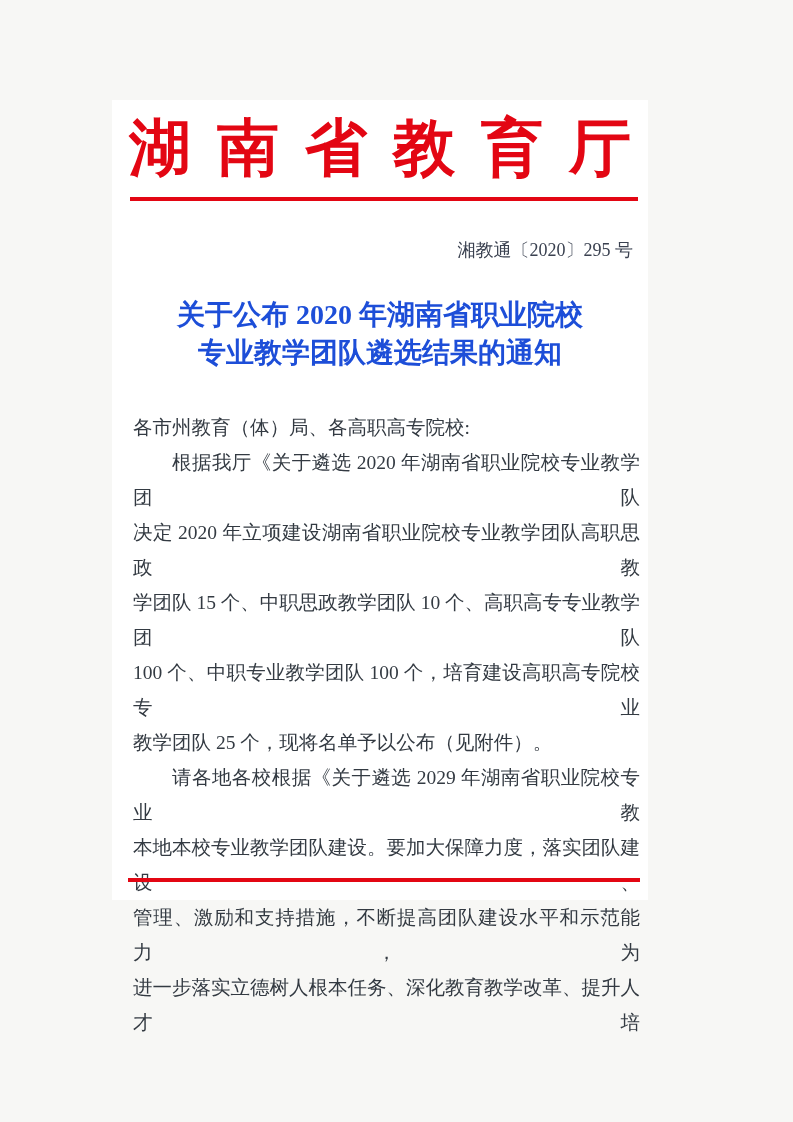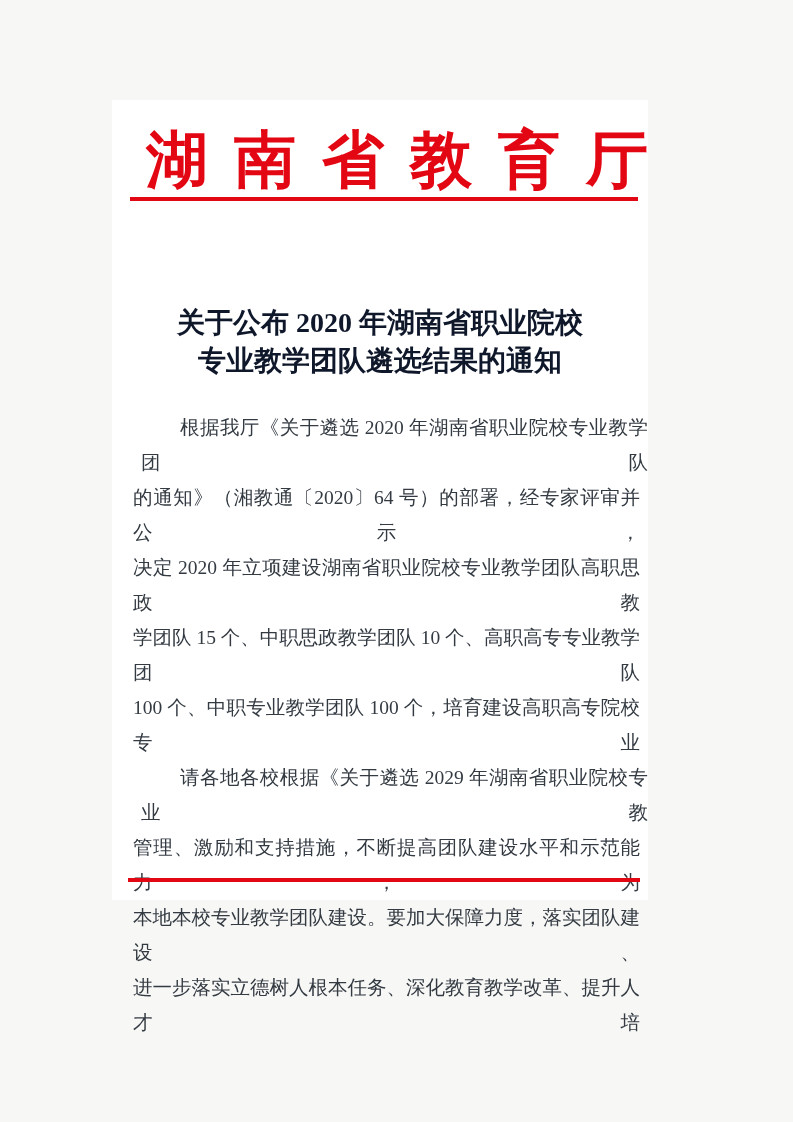--- a/index.html
+++ b/index.html
@@ -17,25 +17,25 @@
   .paper {
     position: absolute;
     left: 112px;
     top: 100px;
     width: 536px;
     height: 800px;
     background: #ffffff;
   }
   .letterhead {
     position: absolute;
-    top: 27px;
+    top: 15px;
     left: 0;
     width: 100%;
     display: flex;
-    justify-content: flex-end;
+    justify-content: center;
   }
   .letterhead-text {
     font-size: 62px;
     line-height: 66px;
     font-weight: bold;
     color: #e30613;
     letter-spacing: 26px;
     margin-right: -26px;
     white-space: nowrap;
   }
@@ -65,22 +65,21 @@
   }
   .notice-title {
     position: absolute;
     top: 196px;
     left: 0;
     width: 100%;
     text-align: center;
     font-size: 28px;
     line-height: 38px;
     font-weight: bold;
-    color: #0f172a;
-    margin-top: 8px;
+    color: #1d4ed8;
   }
   .body-text {
     position: absolute;
     top: 310px;
     left: 21px;
     width: 507px;
     font-size: 19.5px;
     line-height: 35px;
     color: #333a42;
   }
@@ -90,47 +89,48 @@
     text-align: left;
   }
   .body-line.justify {
     white-space: normal;
     text-align: justify;
     text-align-last: justify;
     text-justify: inter-character;
   }
   .body-line.indent {
     text-indent: 2em;
-    margin-left: 8px;
   }
 </style>
 </head>
 <body>
 
 <div class="paper">
 
   <div class="letterhead">
     <span class="letterhead-text">湖南省教育厅</span>
   </div>
 
   <div class="rule-red rule-top"></div>
 
+  <div class="doc-number">湘教通〔2020〕295 号</div>
 
   <div class="notice-title">
     <div>关于公布 2020 年湖南省职业院校</div>
     <div>专业教学团队遴选结果的通知</div>
   </div>
 
   <div class="body-text">
+      <div class="body-line">各市州教育（体）局、各高职高专院校:</div>
       <div class="body-line indent justify">根据我厅《关于遴选 2020 年湖南省职业院校专业教学团队</div>
-      <div class="body-line justify">的通知》（湘教通〔2020〕64 号）的部署，经专家评审并公示，</div>
       <div class="body-line justify">决定 2020 年立项建设湖南省职业院校专业教学团队高职思政教</div>
       <div class="body-line justify">学团队 15 个、中职思政教学团队 10 个、高职高专专业教学团队</div>
       <div class="body-line justify">100 个、中职专业教学团队 100 个，培育建设高职高专院校专业</div>
+      <div class="body-line">教学团队 25 个，现将名单予以公布（见附件）。</div>
       <div class="body-line indent justify">请各地各校根据《关于遴选 2029 年湖南省职业院校专业教</div>
+      <div class="body-line justify">本地本校专业教学团队建设。要加大保障力度，落实团队建设、</div>
       <div class="body-line justify">管理、激励和支持措施，不断提高团队建设水平和示范能力，为</div>
-      <div class="body-line justify">本地本校专业教学团队建设。要加大保障力度，落实团队建设、</div>
       <div class="body-line justify">进一步落实立德树人根本任务、深化教育教学改革、提升人才培</div>
     </div>
 
   <div class="rule-red rule-bottom"></div>
 
 </div>
 
 </body></html>

